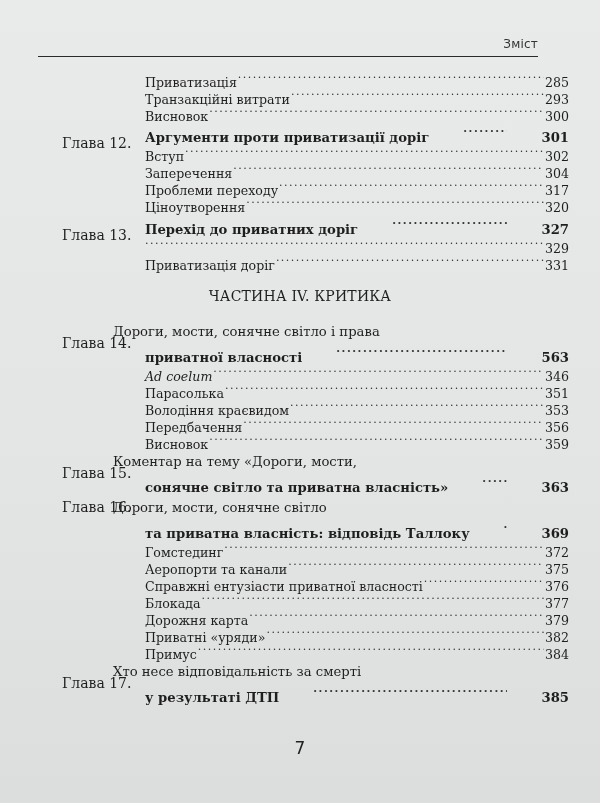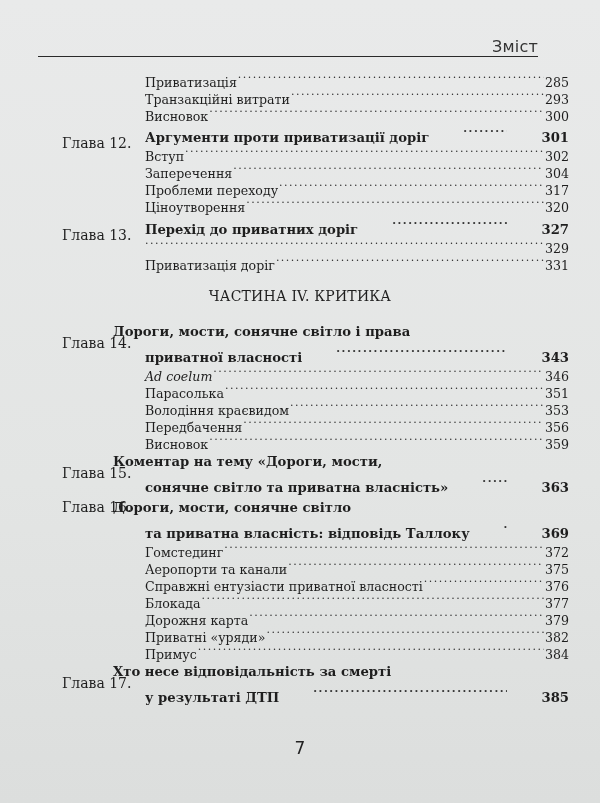--- a/index.html
+++ b/index.html
@@ -15,21 +15,21 @@
       background: linear-gradient(180deg, #e9eaea 0%, #e3e5e4 60%, #dcdedd 100%);
     }
     .running-head {
       position: absolute; left: 38px; top: 34px; width: 500px;
       border-bottom: 1.5px solid #2a2a2a;
       height: 22px;
     }
     .running-head span {
       position: absolute; right: 0; top: 3px;
       font-family: "DejaVu Sans", sans-serif;
-      font-size: 16px; color: #333; letter-spacing: 0.2px;
+      font-size: 12px; color: #333; letter-spacing: 0.2px;
     }
     .toc { position: absolute; left: 0; top: 0; width: 600px; }
     .row {
       position: absolute; left: 113px; width: 424px;
       display: flex; align-items: baseline;
       font-size: 12.6px; line-height: 18px; white-space: nowrap; margin-left: 32px;
     }
     .row .title { flex: 0 0 auto; padding-right: 1px; }
     .row .title.italic { font-style: italic; }
     .row .leader {
@@ -43,21 +43,21 @@
     }
     .row .page-num { flex: 0 0 auto; padding-left: 1px; }
     .chapter .row, .row.bold { font-weight: bold; font-size: 13.2px; line-height: 20px; gap: 33px; }
     .row.bold .leader { height: 20px; }
     .ch-label {
       position: absolute; left: 62px; font-weight: normal; font-size: 14px; line-height: 20px;
       white-space: nowrap;
       margin-top: 11px;
     }
     .ch-line {
-      position: absolute; left: 113px; font-weight: bold; font-size: 13.2px; line-height: 20px;
+      position: absolute; left: 113px; font-weight: normal; font-size: 13.2px; line-height: 20px;
       white-space: nowrap;
     }
     .part-title {
       position: absolute; left: 0; width: 600px; text-align: center;
       font-size: 14px; letter-spacing: 0.2px; top: 288px;
     }
     .folio {
       position: absolute; left: 0; width: 600px; top: 738px; text-align: center;
       font-family: "DejaVu Sans", sans-serif; font-size: 17px; color: #222;
     }
@@ -132,21 +132,21 @@
       <span class="page-num">331</span>
     </div>
 
     <div class="part-title">ЧАСТИНА IV. КРИТИКА</div>
 
     <span class="ch-label" style="top:322px">Глава 14.</span>
     <span class="ch-line" style="top:322px">Дороги, мости, сонячне світло і права</span>
     <div class="row bold" style="top:342px">
       <span class="title">приватної власності</span>
       <span class="leader"></span>
-      <span class="page-num">343</span>
+      <span class="page-num">563</span>
     </div>
     <div class="row" style="top:363px">
       <span class="title italic">Ad coelum</span>
       <span class="leader"></span>
       <span class="page-num">346</span>
     </div>
     <div class="row" style="top:380px">
       <span class="title">Парасолька</span>
       <span class="leader"></span>
       <span class="page-num">351</span>

